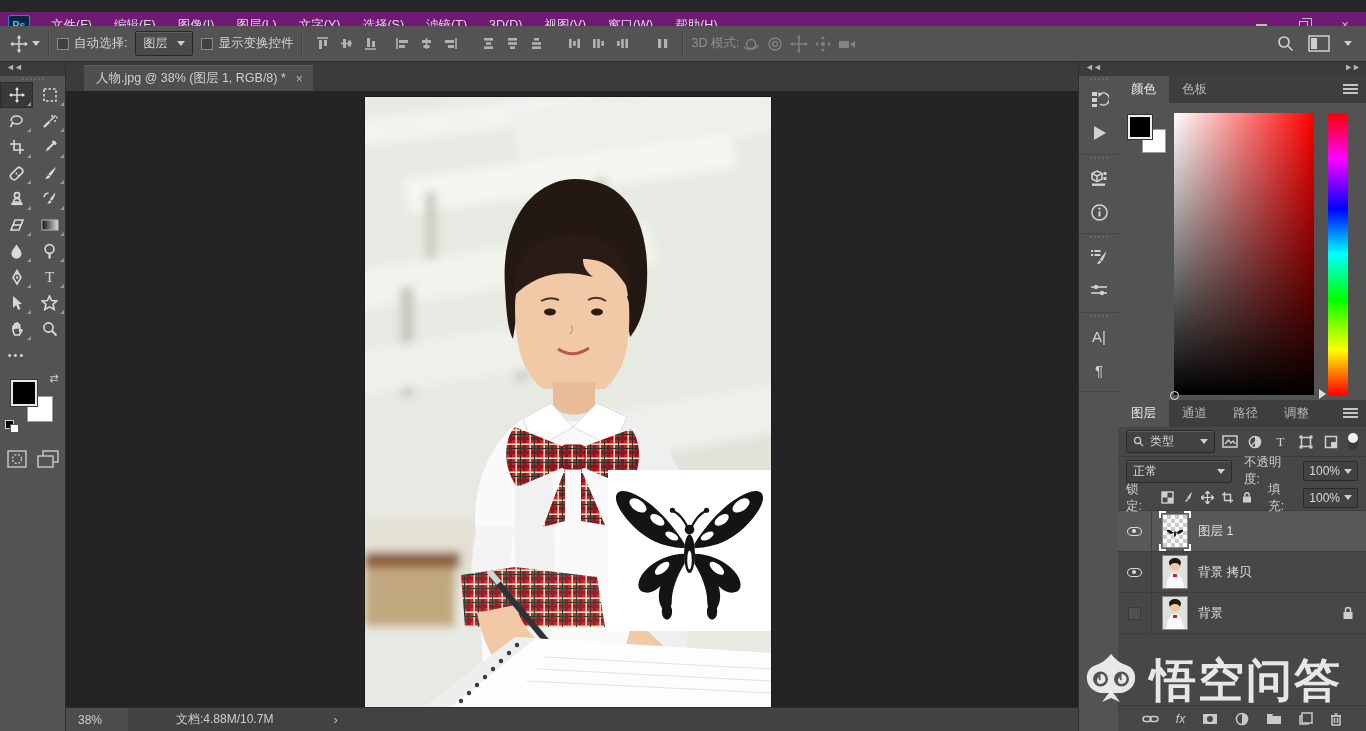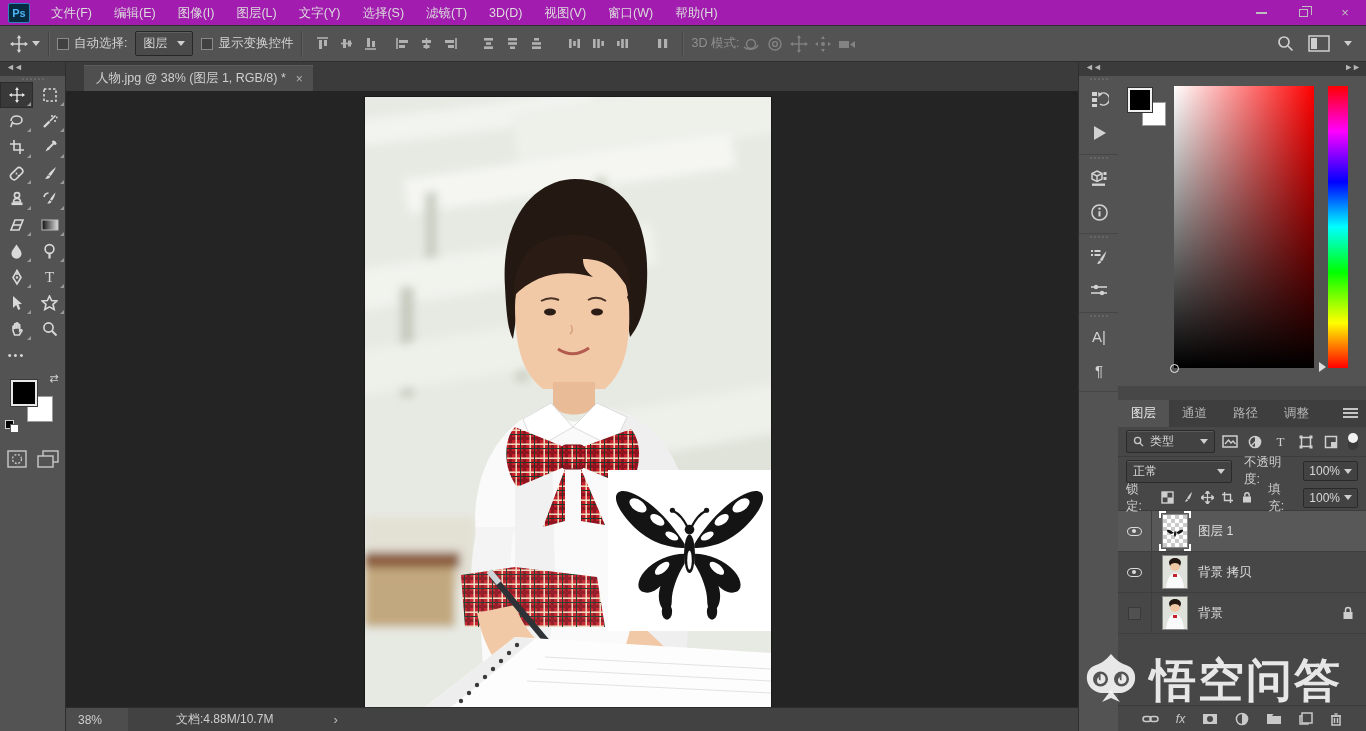--- a/index.html
+++ b/index.html
@@ -1,21 +1,21 @@
 <!DOCTYPE html>
 <html><head>
 <meta charset="utf-8">
 <style>
   * { margin:0; padding:0; box-sizing:border-box; }
   html,body { width:1366px; height:731px; overflow:hidden; background:#262626;
     font-family:"Liberation Sans","DejaVu Sans",sans-serif; font-size:12px; color:#d8d8d8; }
   svg { display:block; }
 
   
-  #menubar { position:absolute; left:0; top:0; width:1366px; height:26px; background:#a21caf;
+  #menubar { position:absolute; left:0; top:12px; width:1366px; height:26px; background:#701a75;
     display:flex; align-items:center; border-bottom:1px solid #2e2e2e; }
   #ps-logo { width:22px; height:20px; margin:0 10px 0 8px; background:#072a43; border:1px solid #2d83be;
     color:#4fb4f2; font-size:11px; font-weight:bold; display:flex; align-items:center; justify-content:center; border-radius:2px; }
   .menu-item { padding:0 11px; height:26px; line-height:26px; color:#dcdcdc; font-size:12.5px; cursor:default; }
   #win-controls { margin-left:auto; display:flex; height:26px; }
   .winbtn { width:42px; height:26px; display:flex; align-items:center; justify-content:center; color:#bdbdbd; font-size:13px; }
   .winbtn .bar { width:11px; height:2px; background:#bdbdbd; }
   .winbtn .rest { width:9px; height:8px; border:1px solid #bdbdbd; position:relative; }
   .winbtn .rest:before { content:""; position:absolute; left:2px; top:-4px; width:9px; height:8px; border:1px solid #bdbdbd; border-bottom:none; border-left:none; }
 
@@ -770,20 +770,25 @@
       </div>
     <div class="strip-btn">
         <span class="strip-txt">¶</span>
       </div>
   </div>
 </div>
 
 <div id="right-panels">
   <div id="rp-head">►►</div>
 
+  <div class="ptabs">
+    <span class="ptab on">颜色</span>
+    <span class="ptab">色板</span>
+    <span class="pmenu"></span>
+  </div>
   <div id="color-content">
     <div id="cp-fg"></div>
     <div id="cp-bg"></div>
     <div id="sat-square">
       <div id="sat-pick"></div>
     </div>
     <div id="hue-bar">
       <div id="hue-pick"></div>
     </div>
   </div>

